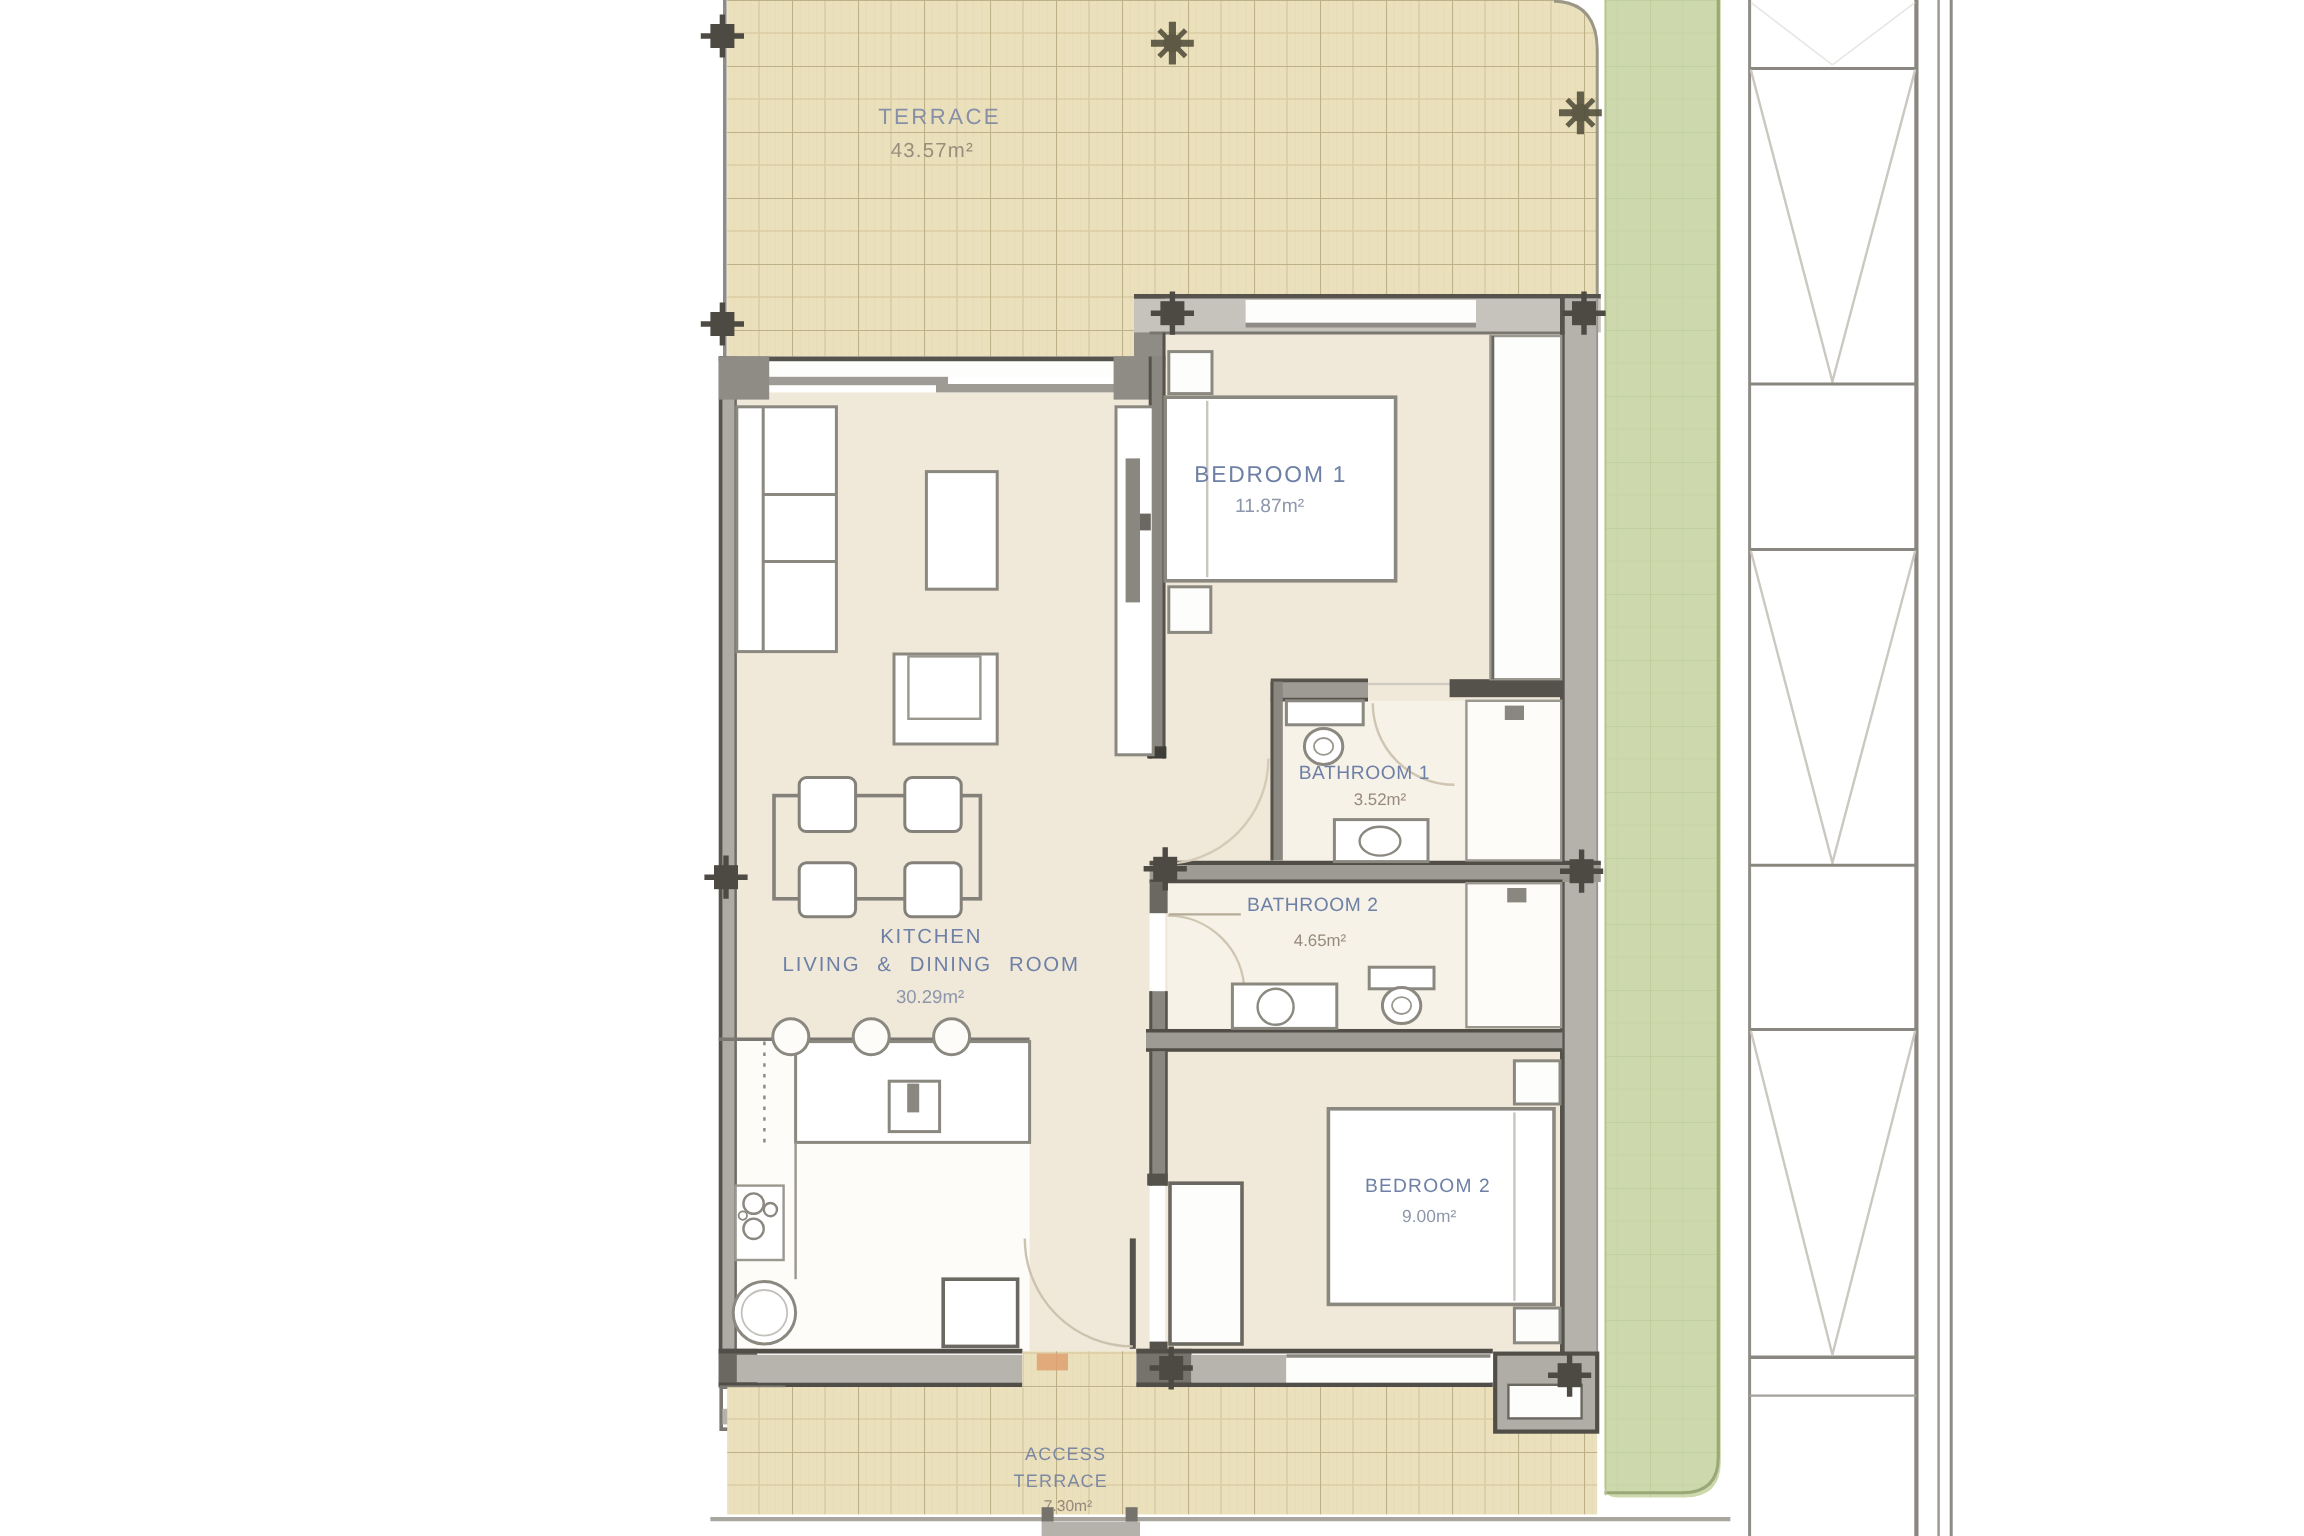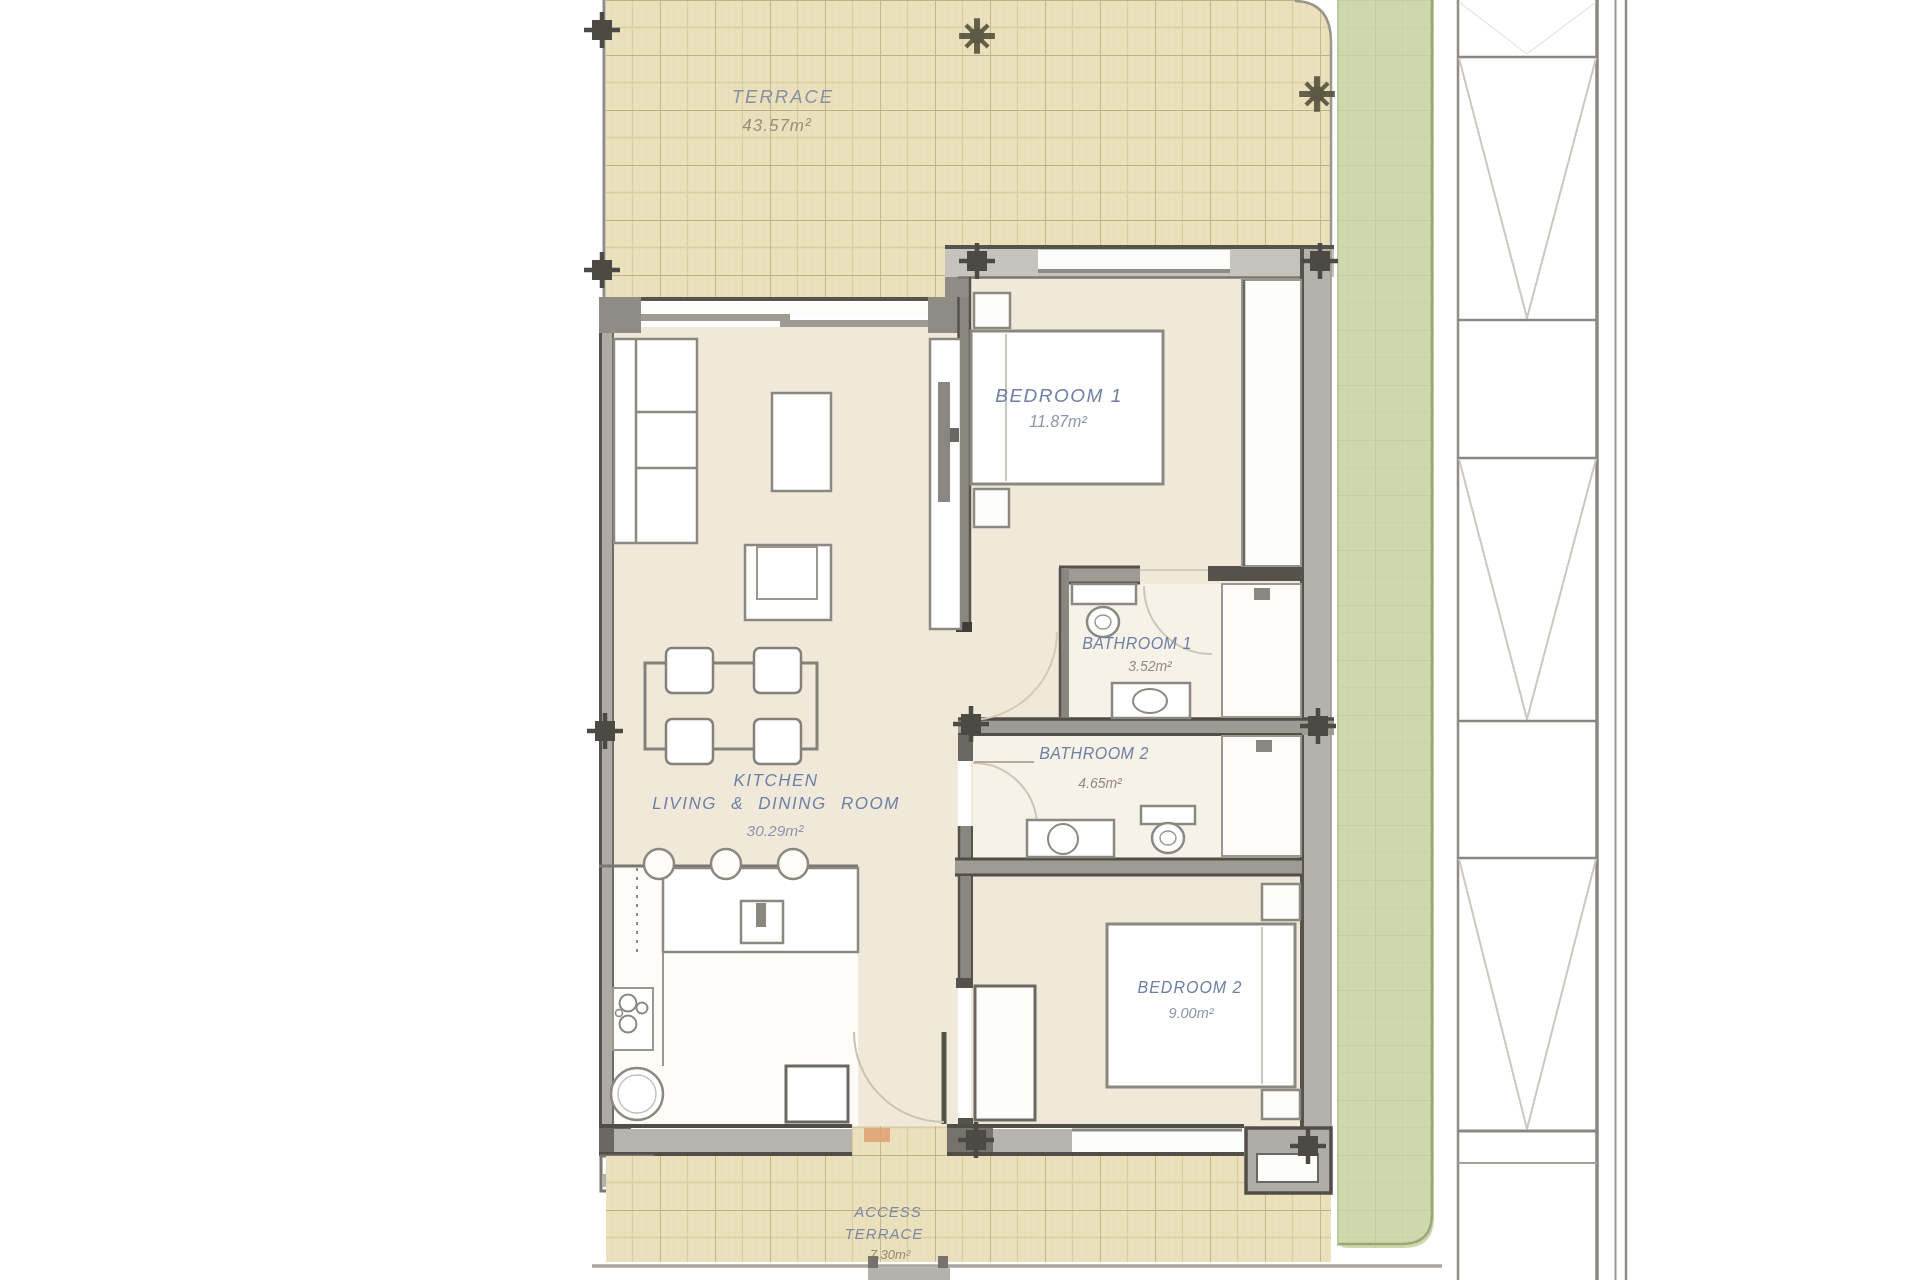--- a/index.html
+++ b/index.html
@@ -1,17 +1,17 @@
 <!DOCTYPE html>
 <html><head>
 <meta charset="utf-8">
 <style>
   html,body{margin:0;padding:0;background:#ffffff;}
   .page{width:1920px;height:1280px;position:relative;overflow:hidden;background:#e5e5e5;
-        font-family:"Liberation Sans", sans-serif;font-style:italic;}
+        font-family:"Liberation Sans", sans-serif;}
   svg{position:absolute;top:0;left:0;}
   text{font-family:"Liberation Sans", sans-serif;}
 </style>
 </head>
 <body>
 <div class="page">
 <svg width="1920" height="1280" viewBox="0 0 1920 1280">
 <defs>
   <pattern id="tgrid" width="55" height="55" patternUnits="userSpaceOnUse">
     <rect width="55" height="55" fill="#ebe0bc"></rect>

